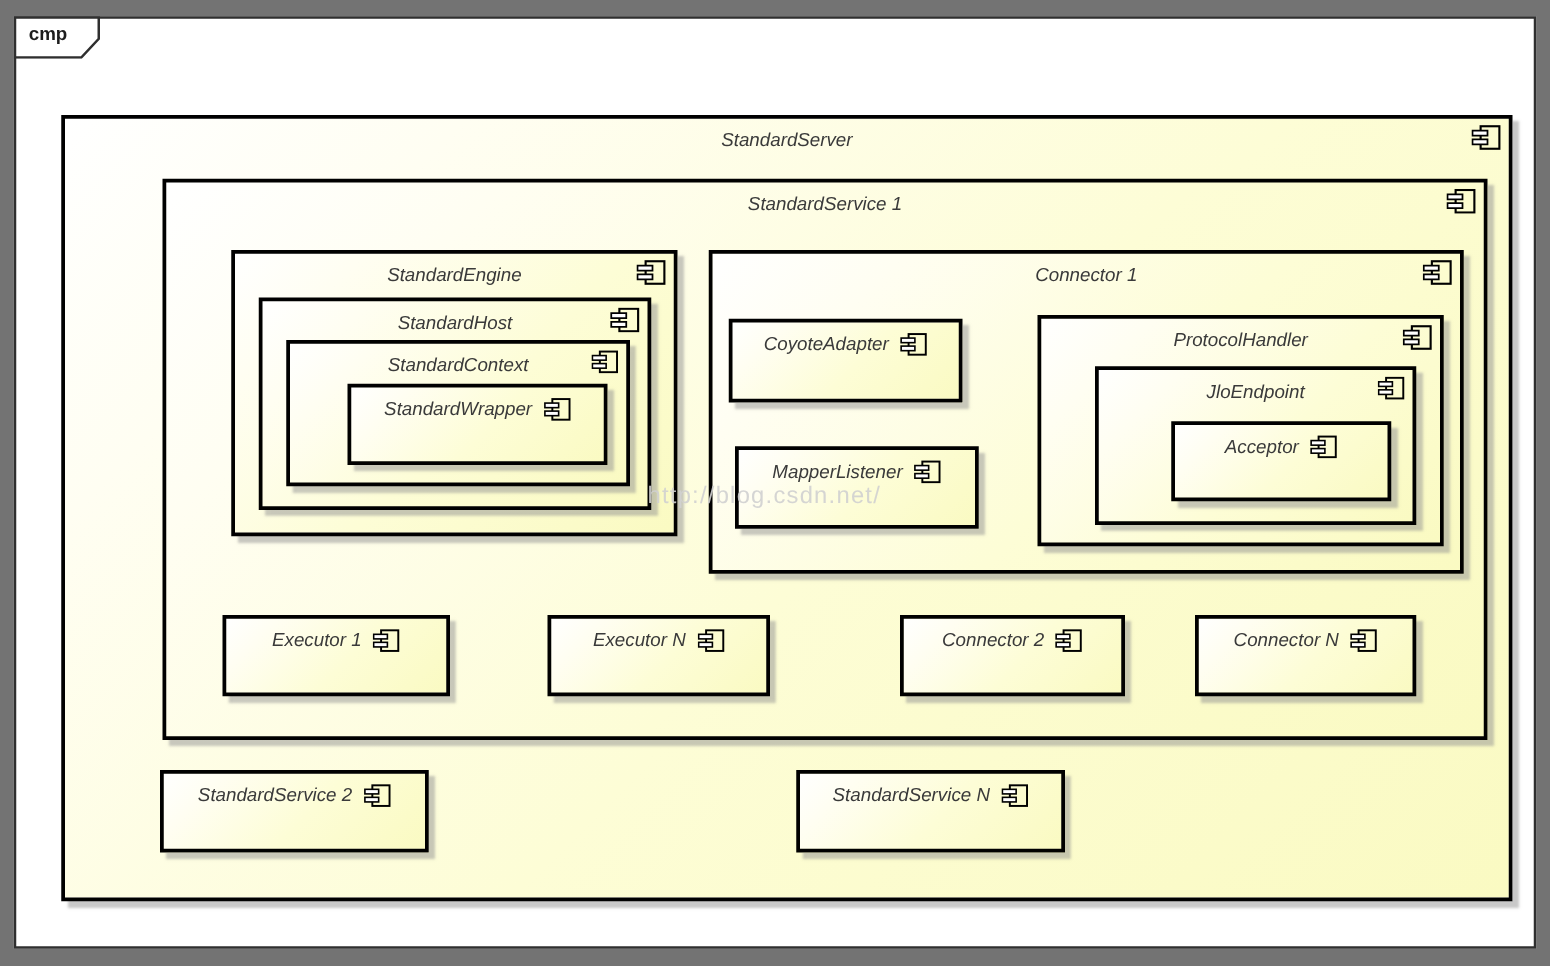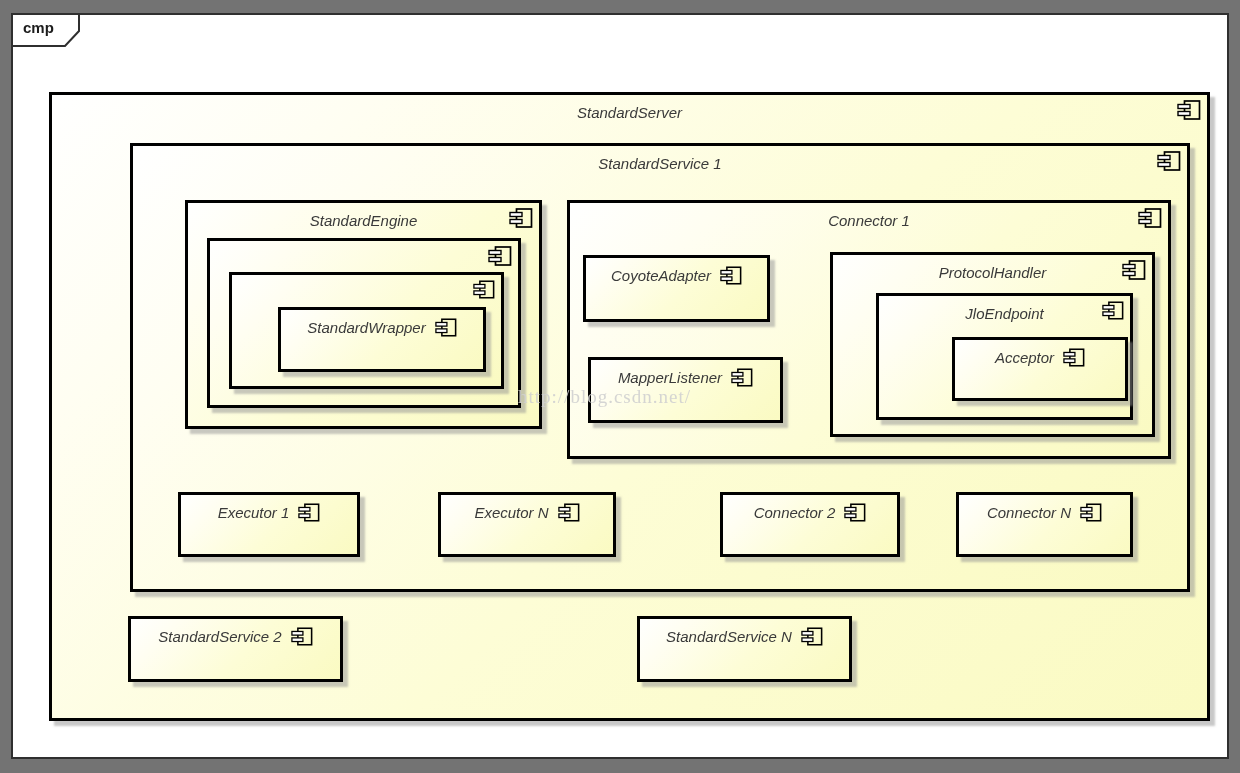--- a/index.html
+++ b/index.html
@@ -37,30 +37,30 @@
   #n-standard-service-1{left:130px; top:143px; width:1060px;height:449px;z-index:2;}
   #n-standard-engine   {left:185px; top:200px; width:357px; height:229px;z-index:3;}
   #n-standard-host     {left:207px; top:238px; width:314px; height:170px;z-index:4;}
   #n-standard-context  {left:229px; top:272px; width:275px; height:117px;z-index:5;}
   #n-standard-wrapper  {left:278px; top:307px; width:208px; height:65px; z-index:6;}
   #n-connector-1       {left:567px; top:200px; width:604px; height:259px;z-index:3;}
   #n-coyote-adapter    {left:583px; top:255px; width:187px; height:67px; z-index:4;}
   #n-mapper-listener   {left:588px; top:357px; width:195px; height:66px; z-index:4;}
   #n-protocol-handler  {left:830px; top:252px; width:325px; height:185px;z-index:4;}
   #n-jio-endpoint      {left:876px; top:293px; width:257px; height:127px;z-index:5;}
-  #n-acceptor          {left:937px; top:337px; width:176px; height:64px; z-index:6;margin-left:15px;}
+  #n-acceptor          {left:937px; top:337px; width:176px; height:64px; z-index:6;}
   #n-executor-1        {left:178px; top:492px; width:182px; height:65px; z-index:3;}
   #n-executor-n        {left:438px; top:492px; width:178px; height:65px; z-index:3;}
   #n-connector-2       {left:720px; top:492px; width:180px; height:65px; z-index:3;}
   #n-connector-n       {left:956px; top:492px; width:177px; height:65px; z-index:3;}
   #n-standard-service-2{left:128px; top:616px; width:215px; height:66px; z-index:2;}
   #n-standard-service-n{left:637px; top:616px; width:215px; height:66px; z-index:2;}
   .watermark{
     position:absolute;left:518px;top:386px;z-index:30;
-    font-family:Liberation Serif, serif;font-size:19px;letter-spacing:1px;
+    font-family:Liberation Sans, sans-serif;font-size:19px;letter-spacing:1px;
     color:rgba(208,208,208,0.9);white-space:nowrap;pointer-events:none;
   }
 </style>
 </head>
 <body>
 
 <div class="canvas">
 
   <div class="frame"></div>
 
@@ -98,30 +98,32 @@
     <span class="corner-icon">
       <svg width="24" height="20" viewBox="0 0 24 20">
           <rect x="7.5" y="1" width="15" height="18" fill="none" stroke="#000" stroke-width="1.7"></rect>
           <rect x="1" y="4.5" width="12" height="4" fill="#fff" stroke="#000" stroke-width="1.4"></rect>
           <rect x="1" y="11.5" width="12" height="4" fill="#fff" stroke="#000" stroke-width="1.4"></rect>
         </svg>
     </span>
   </div>
 
   <div class="node" id="n-standard-host">
+    <div class="node-title">StandardHost</div>
     <span class="corner-icon">
       <svg width="24" height="20" viewBox="0 0 24 20">
           <rect x="7.5" y="1" width="15" height="18" fill="none" stroke="#000" stroke-width="1.7"></rect>
           <rect x="1" y="4.5" width="12" height="4" fill="#fff" stroke="#000" stroke-width="1.4"></rect>
           <rect x="1" y="11.5" width="12" height="4" fill="#fff" stroke="#000" stroke-width="1.4"></rect>
         </svg>
     </span>
   </div>
 
   <div class="node" id="n-standard-context">
+    <div class="node-title">StandardContext</div>
     <span class="corner-icon">
       <svg width="22" height="19" viewBox="0 0 24 20">
           <rect x="7.5" y="1" width="15" height="18" fill="none" stroke="#000" stroke-width="1.7"></rect>
           <rect x="1" y="4.5" width="12" height="4" fill="#fff" stroke="#000" stroke-width="1.4"></rect>
           <rect x="1" y="11.5" width="12" height="4" fill="#fff" stroke="#000" stroke-width="1.4"></rect>
         </svg>
     </span>
   </div>
 
   <div class="node" id="n-standard-wrapper">

